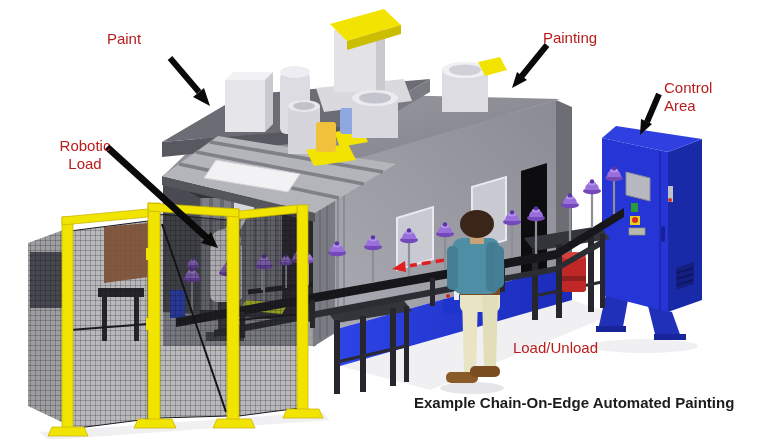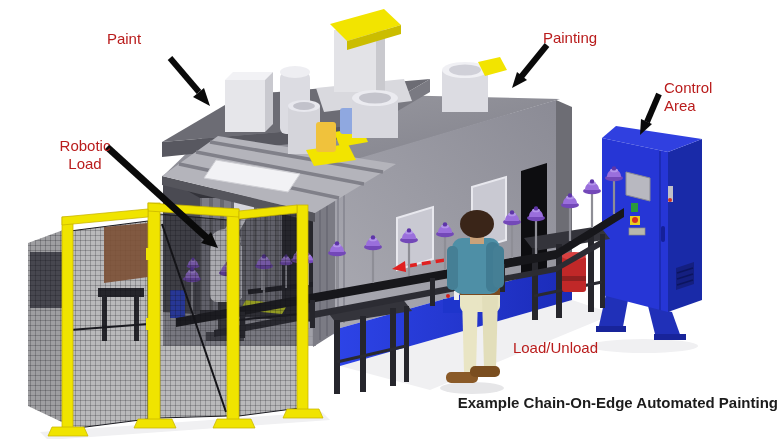--- a/index.html
+++ b/index.html
@@ -1,21 +1,21 @@
 <!DOCTYPE html>
 <html><head>
 <meta charset="utf-8">
 <style>
   html,body{margin:0;padding:0;background:#ffffff;}
   .stage{position:relative;width:780px;height:439px;background:#ffffff;overflow:hidden;
          font-family:"Liberation Sans",sans-serif;}
   .stage svg{position:absolute;left:0;top:0;}
   .lbl{position:absolute;color:#b91c1c;font-size:15px;line-height:18px;text-align:center;white-space:nowrap;}
   .lbl.left{text-align:left;}
-  .caption{position:absolute;color:#1c1c1c;font-size:15px;line-height:20px;font-weight:bold;text-align:right;white-space:nowrap;}
+  .caption{position:absolute;color:#1c1c1c;font-size:15px;line-height:20px;font-weight:bold;text-align:left;white-space:nowrap;}
 </style>
 </head>
 <body>
 
 <div class="stage">
 <svg width="780" height="439" viewBox="0 0 780 439">
   <defs>
     <linearGradient id="roofGrad" x1="0" y1="0" x2="1" y2="1">
       <stop offset="0" stop-color="#9c9ca3"></stop>
           <stop offset="1" stop-color="#80808a"></stop>

